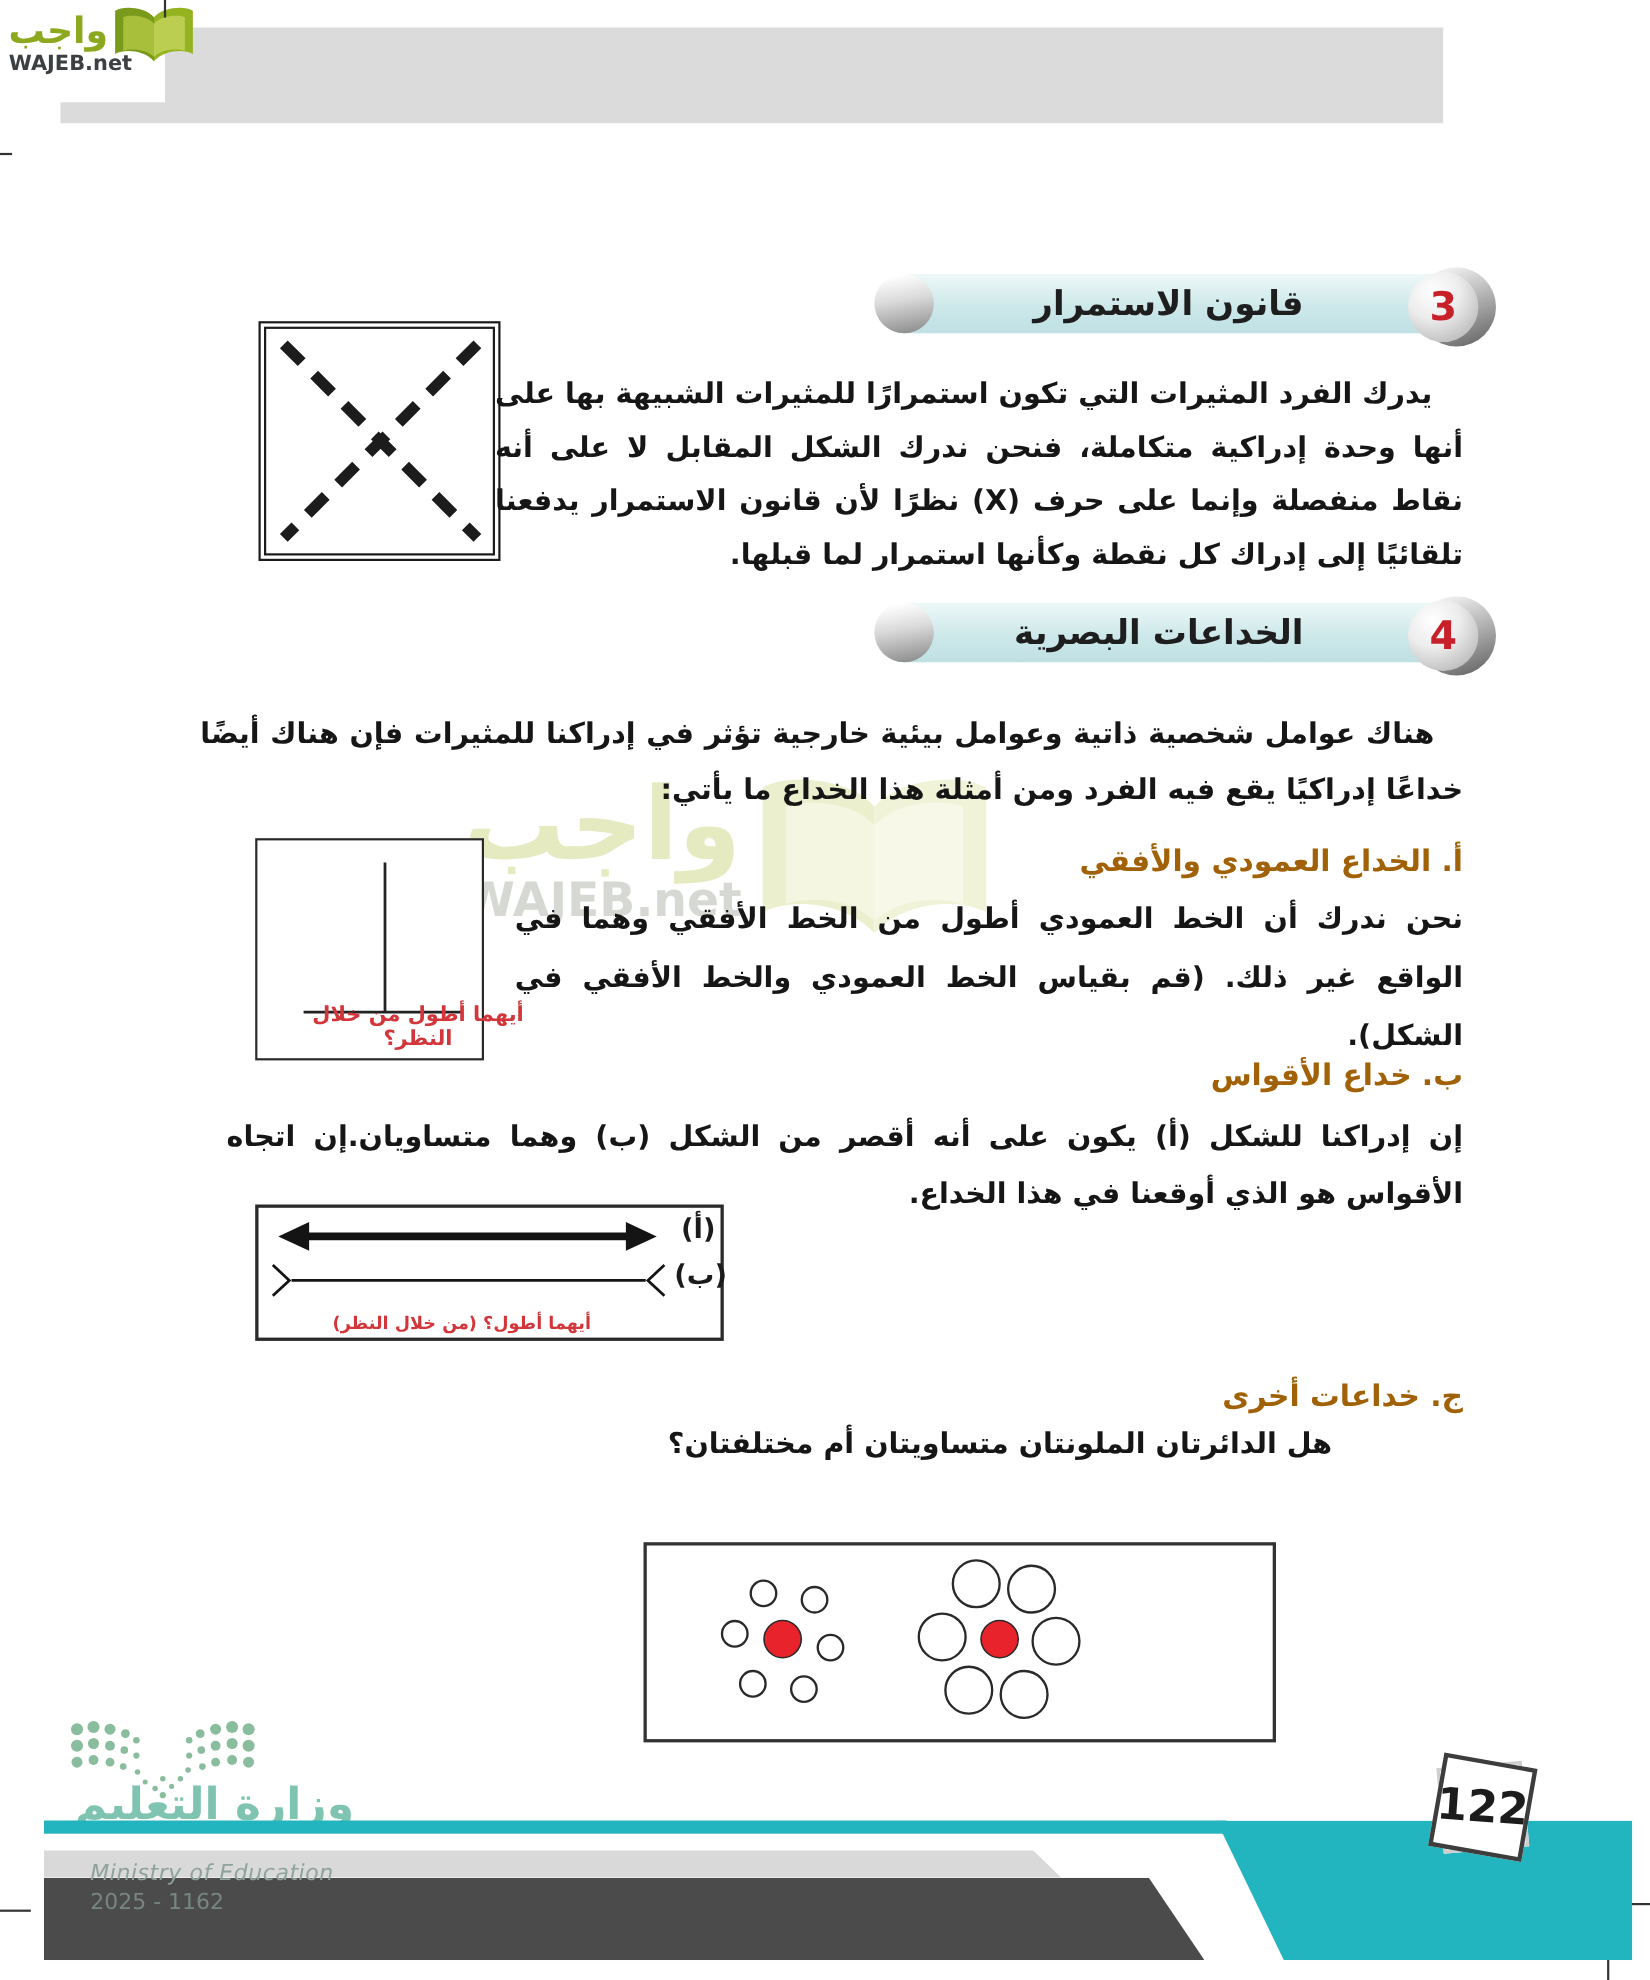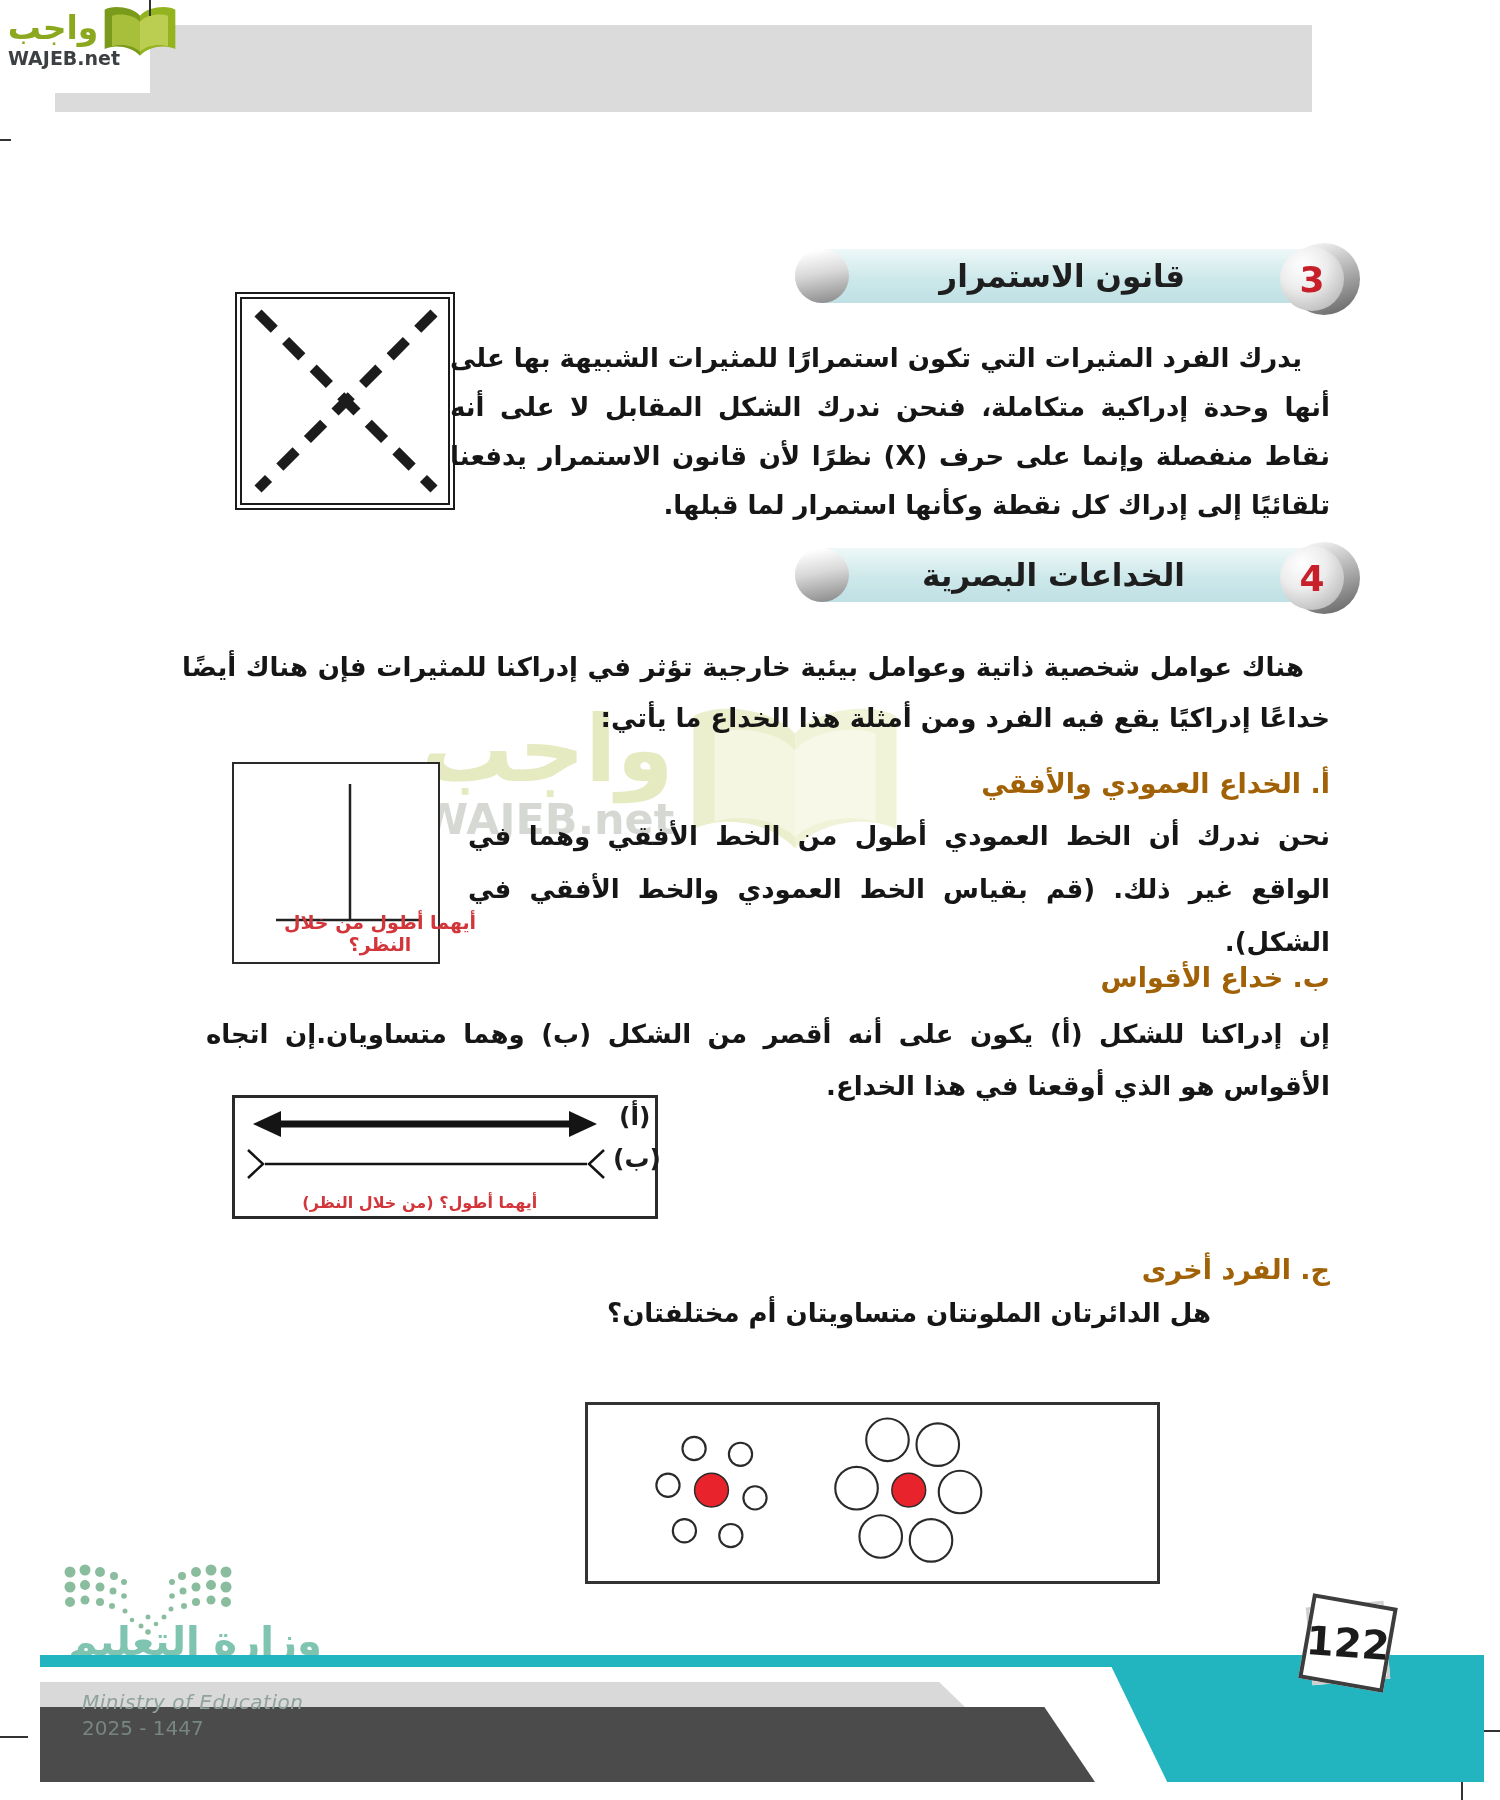--- a/index.html
+++ b/index.html
@@ -177,21 +177,21 @@
     <polygon points="362,26 334,13 334,39" fill="#141414"></polygon>
     <line x1="30" y1="66" x2="352" y2="66" stroke="#141414" stroke-width="2.5"></line>
     <polyline points="13,52 28,66 13,80" fill="none" stroke="#141414" stroke-width="2.5"></polyline>
     <polyline points="369,52 354,66 369,80" fill="none" stroke="#141414" stroke-width="2.5"></polyline>
   </svg>
   <span class="arrlbl lbl-a">(أ)</span>
   <span class="arrlbl lbl-b">(ب)</span>
   <div class="arrcap">أيهما أطول؟ (من خلال النظر)</div>
 </div>
 
-<div class="abs redhead h-c">ج. الفرد أخرى</div>
+<div class="abs redhead h-c">ج. خداعات أخرى</div>
 <div class="abs artext q-c">هل الدائرتان الملونتان متساويتان أم مختلفتان؟</div>
 
 <div class="abs ebbox">
   <svg width="100%" height="100%" viewBox="0 0 575 182">
     <g stroke="#2a2a2a" stroke-width="2.2" fill="#ffffff">
       <circle cx="103" cy="45" r="12"></circle>
         <circle cx="151" cy="51" r="12"></circle>
       <circle cx="76" cy="83" r="12"></circle>
         <circle cx="166" cy="96" r="12"></circle>
       <circle cx="93" cy="130" r="12"></circle>
@@ -247,21 +247,21 @@
       <circle cx="153" cy="23" r="5"></circle>
       <circle cx="138" cy="25" r="4.5"></circle>
       <circle cx="125" cy="29" r="3.5"></circle>
     <circle cx="168" cy="40" r="5"></circle>
       <circle cx="153" cy="38" r="4.5"></circle>
       <circle cx="138" cy="40" r="4"></circle>
       <circle cx="126" cy="44" r="3"></circle>
   </g>
 </svg>
 <div class="abs moe-en">Ministry of Education</div>
-<div class="abs moe-years">2025 - 1447</div>
+<div class="abs moe-years">2025 - 1162</div>
 <div class="abs pagesq">
   <div class="sq-back"></div>
   <div class="sq-front">
     <span>122</span>
   </div>
 </div>
 <div class="abs crop-bl"></div>
 <div class="abs crop-br-h"></div>
 <div class="abs crop-br-v"></div>
 

